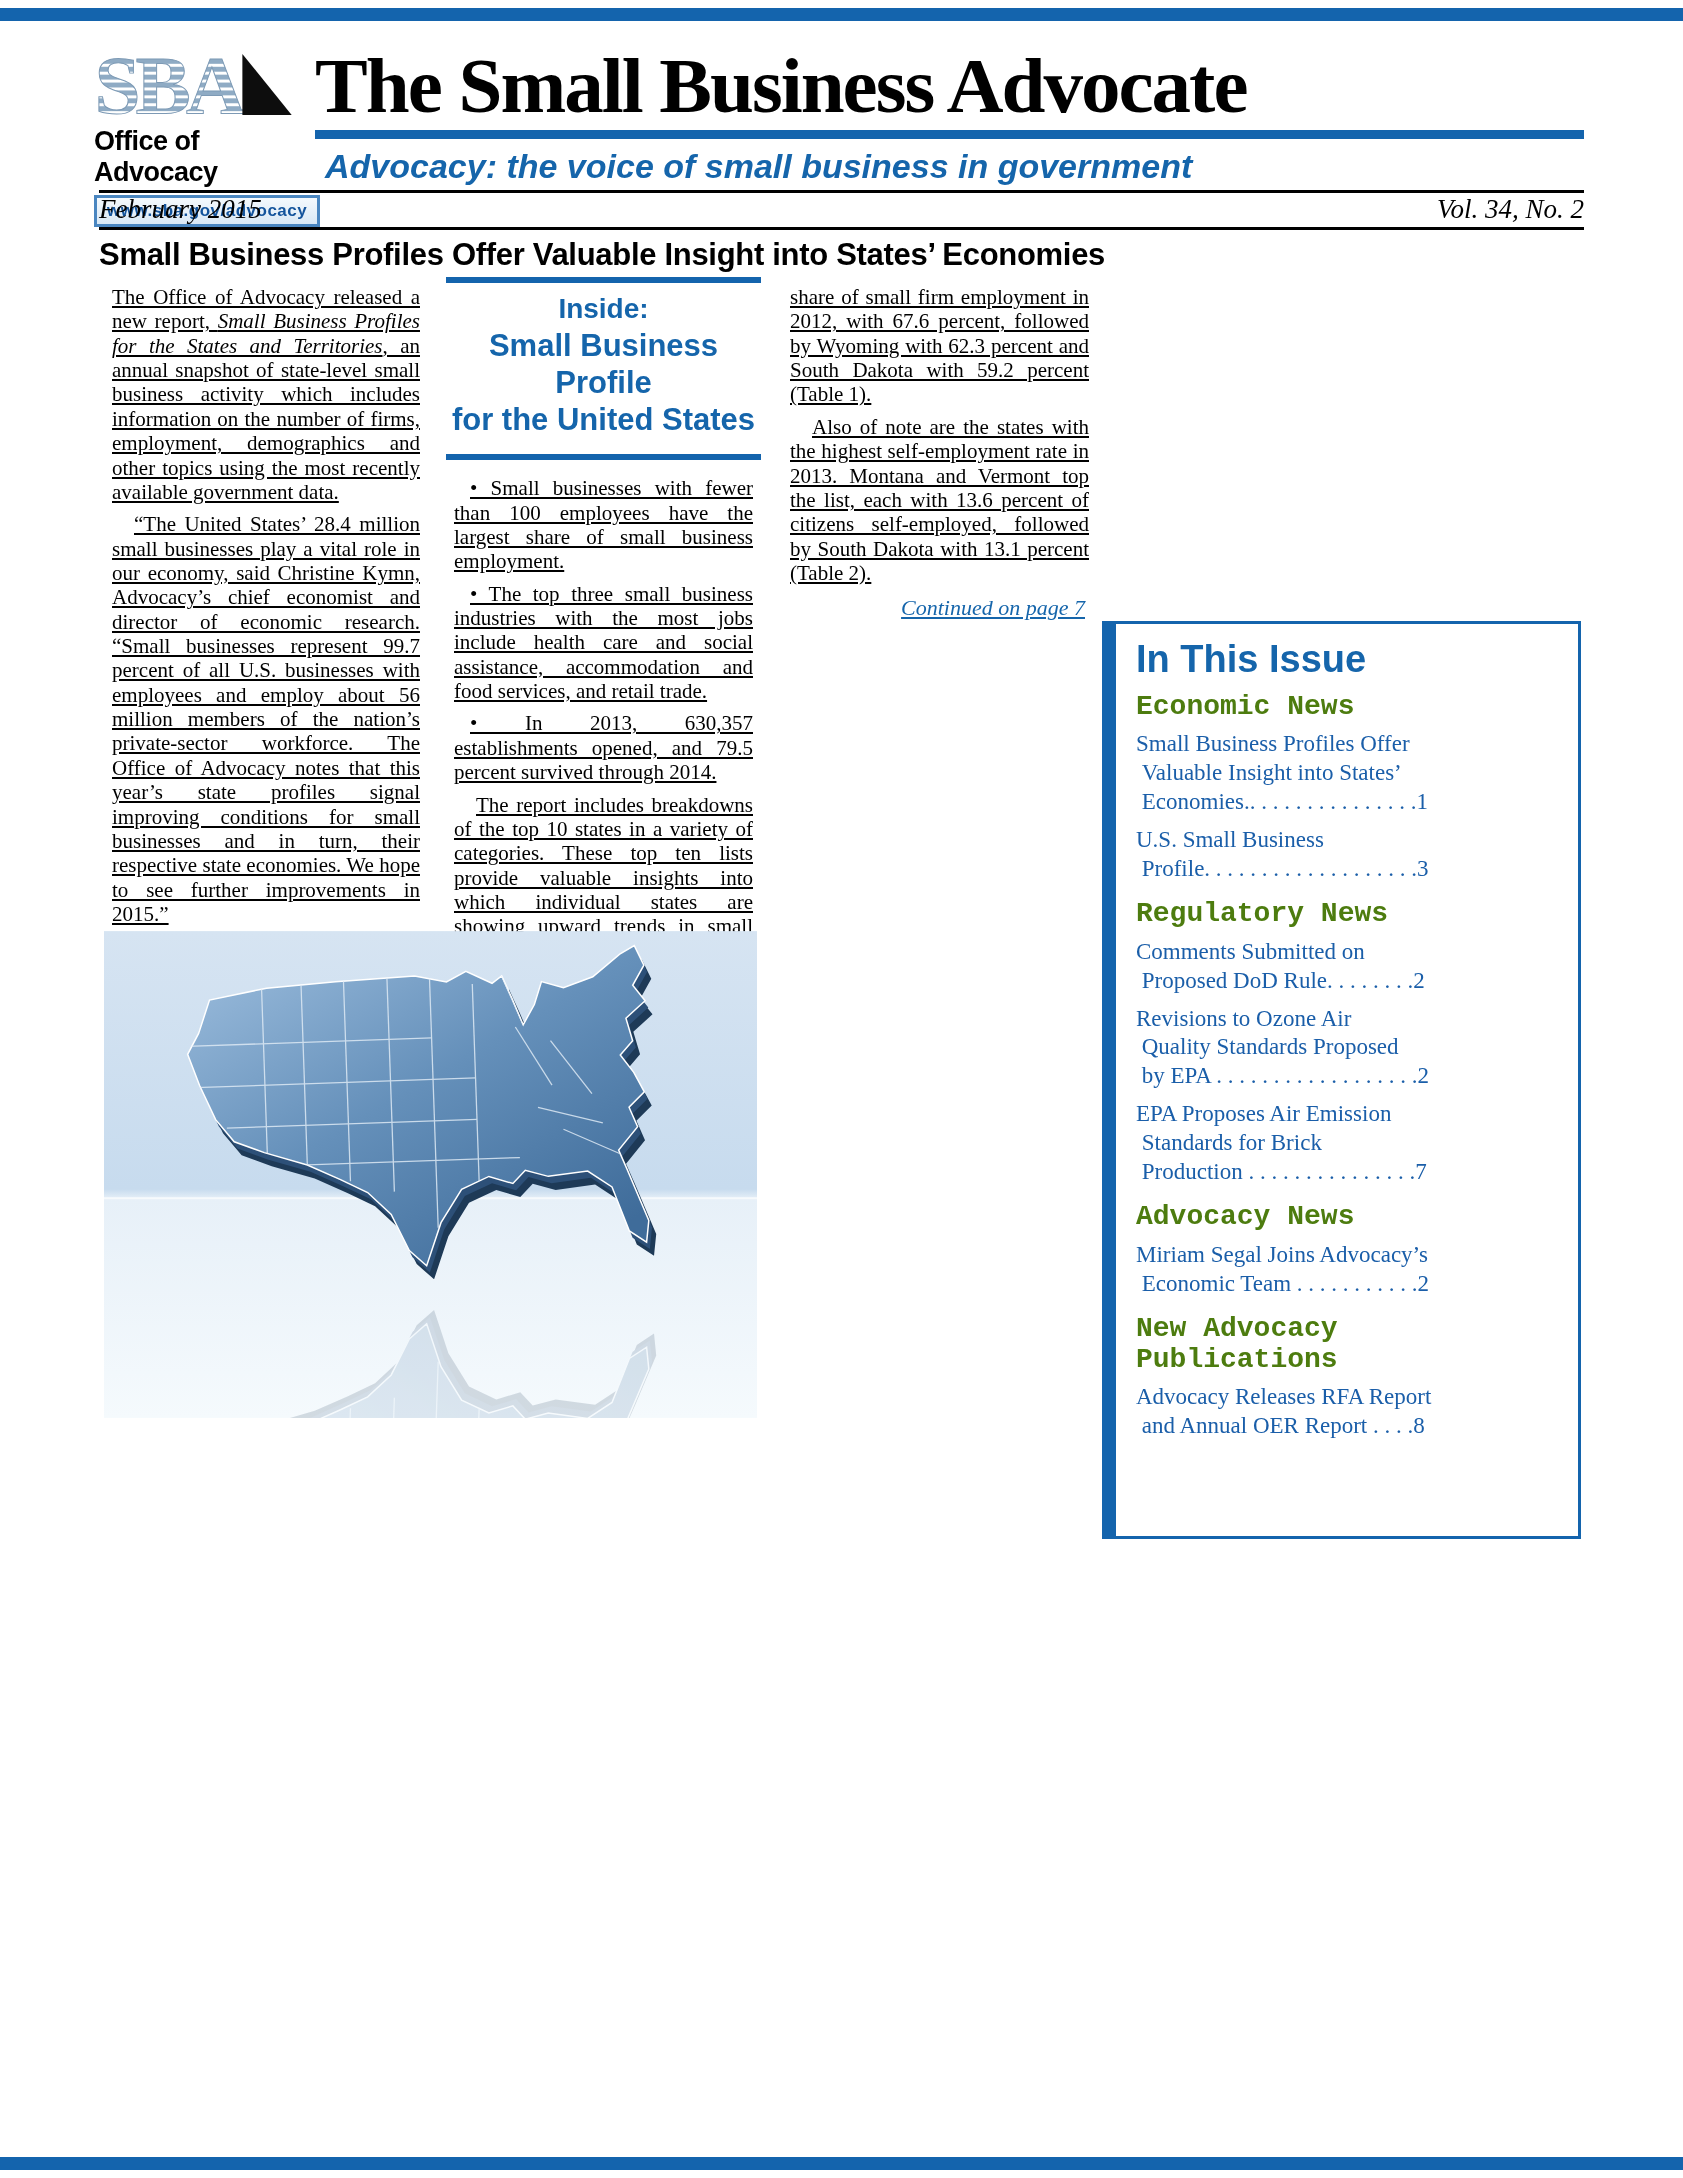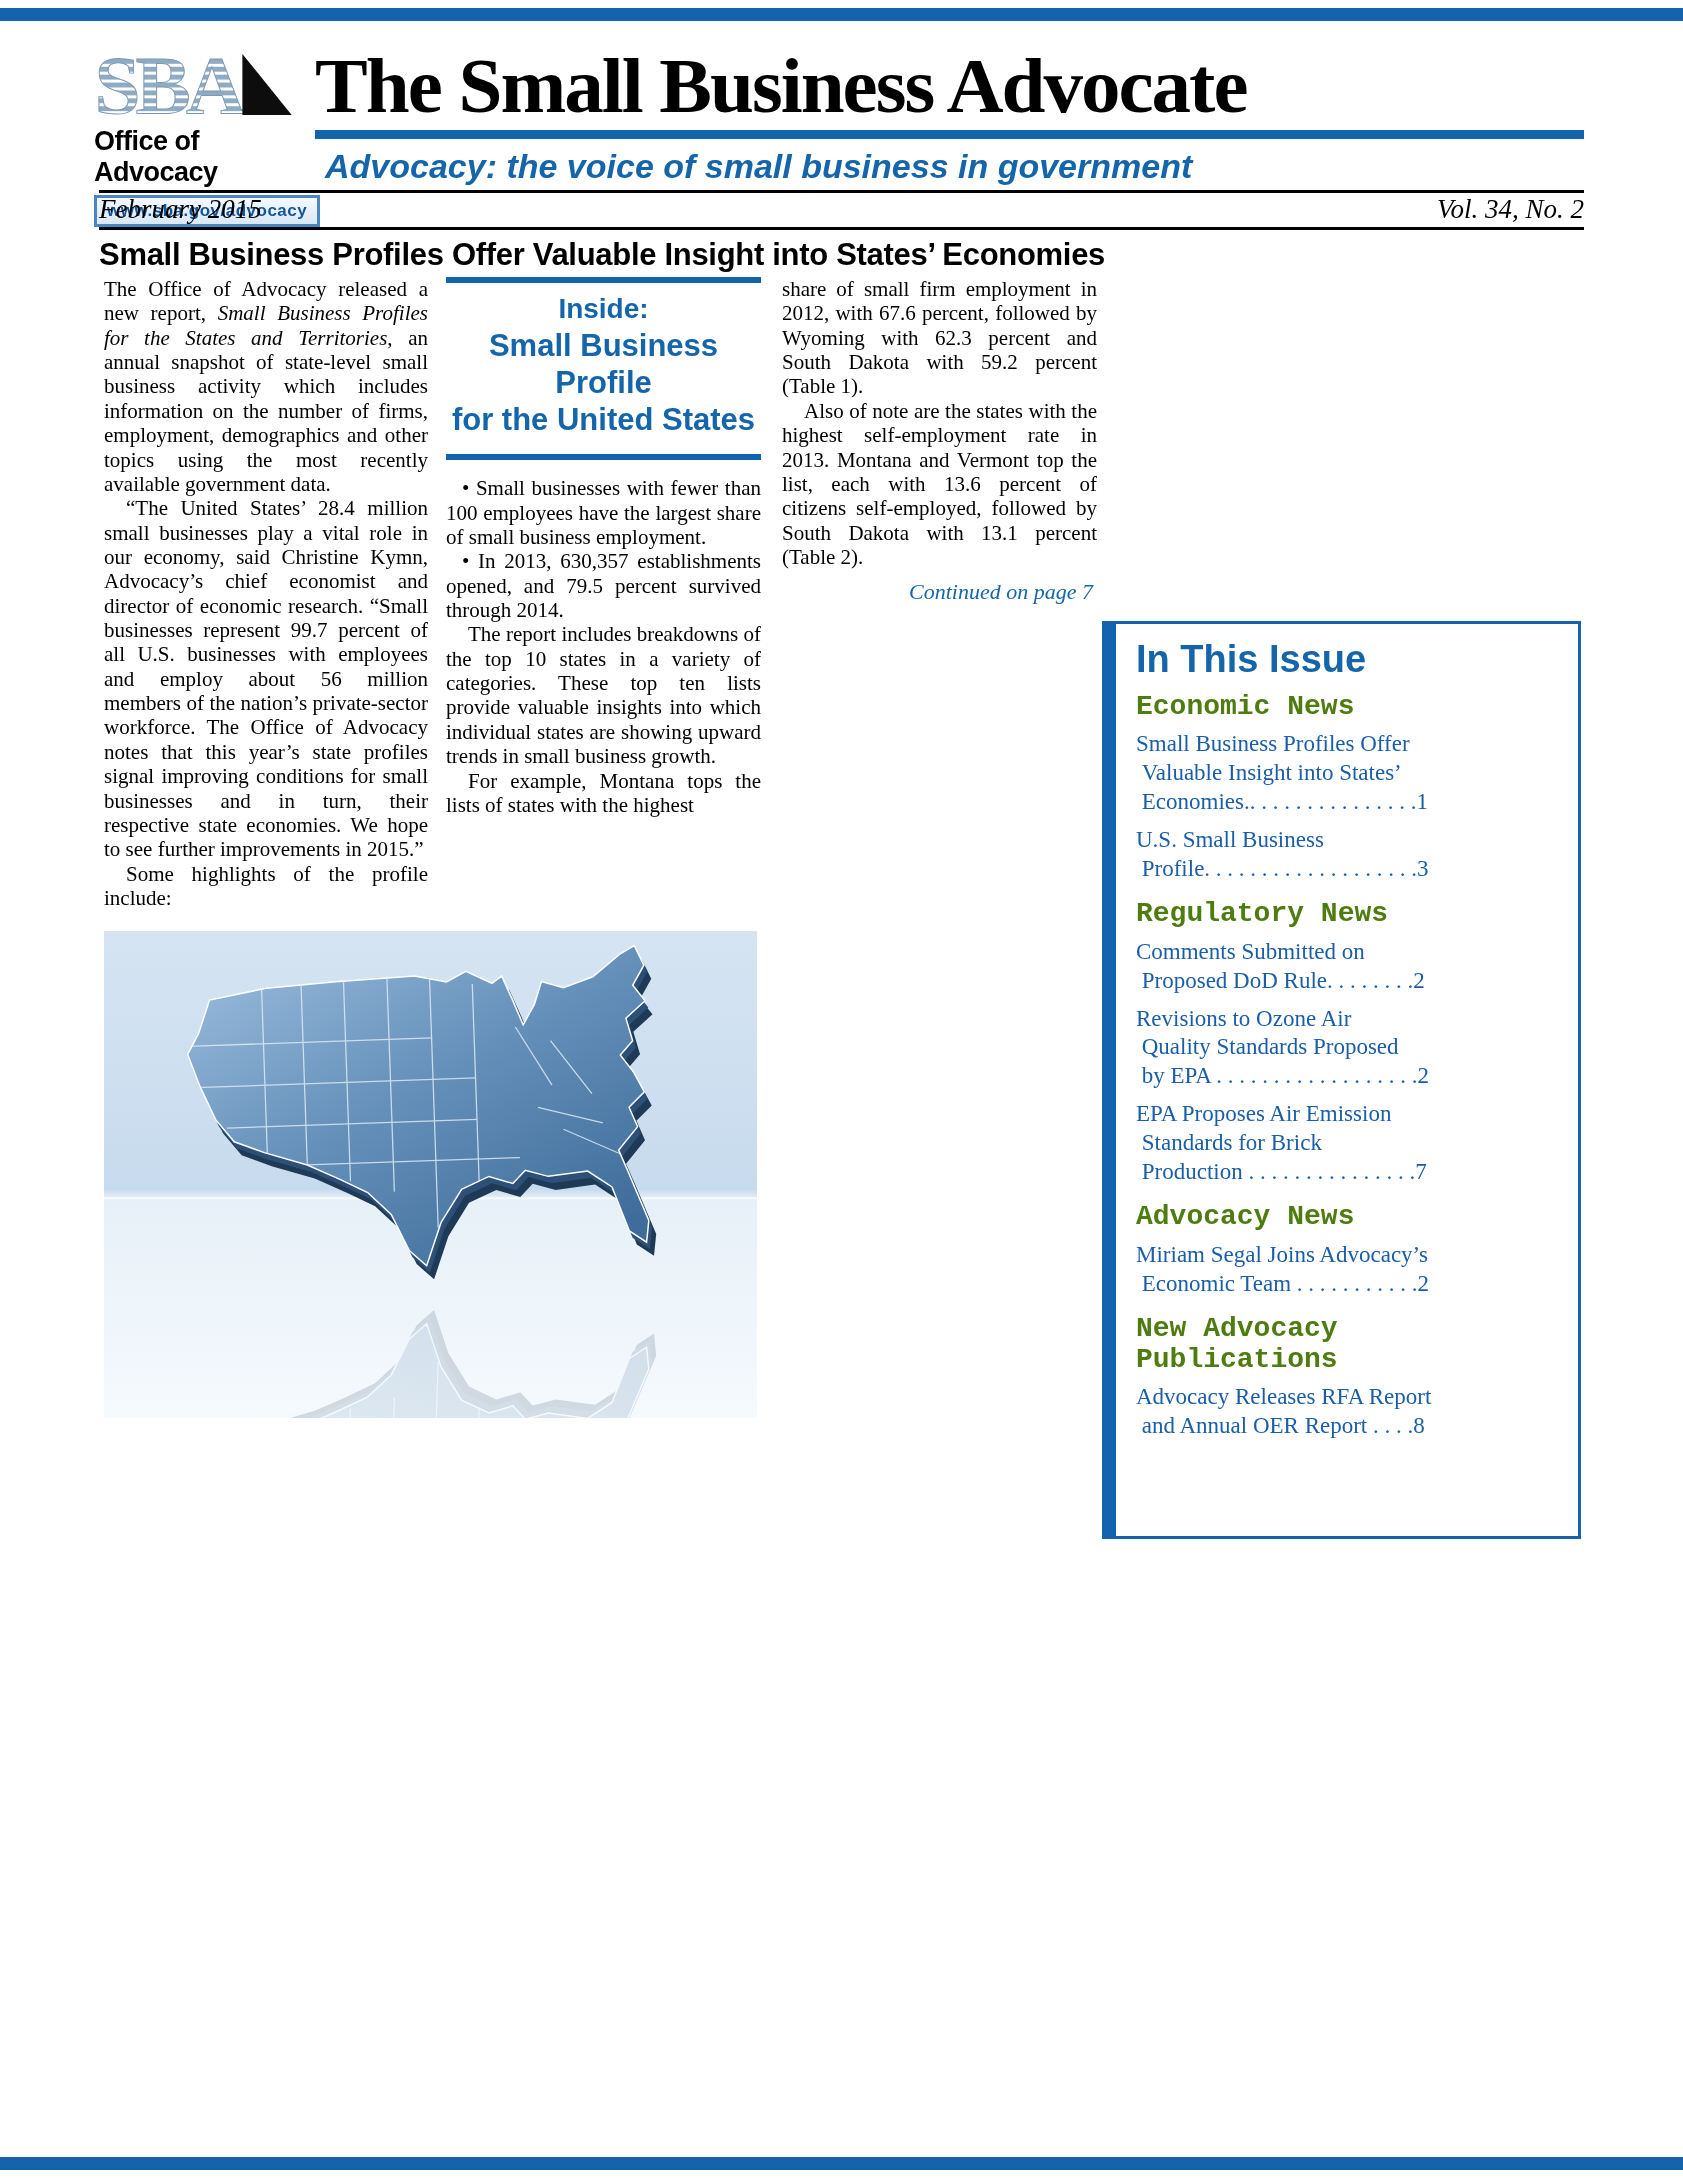--- a/index.html
+++ b/index.html
@@ -26,21 +26,21 @@
   .date-row{position:absolute;left:99px;top:194px;width:1485px;display:flex;justify-content:space-between;
     font-style:italic;font-size:27px;}
 
   
   .headline{position:absolute;left:99px;top:237px;width:1386px;font-family:"Liberation Sans",sans-serif;
     font-weight:bold;font-size:31px;letter-spacing:-0.3px;}
   .col{position:absolute;top:277px;font-size:21px;line-height:1.16;text-align:justify;}
   #col1{left:104px;width:324px;}
   #col2{left:446px;width:315px;}
   #col3{left:782px;width:315px;}
-  .col p{margin:0;}
+  .col p{margin:8px;text-decoration:underline;}
   .col p.indent{text-indent:22px;}
   .col p.bullet{text-indent:16px;}
   .inside-box{border-top:6px solid #1464ad;border-bottom:6px solid #1464ad;padding:10px 2px 16px;margin-bottom:16px;
     text-align:center;font-family:"Liberation Sans",sans-serif;font-weight:bold;color:#1565ab;}
   .inside-title{font-size:28px;margin-bottom:3px;}
   .inside-line{font-size:31px;line-height:1.18;}
   .continued{font-style:italic;color:#1565ab;text-align:right;margin-top:10px !important;font-size:22px;padding-right:4px;}
 
   
   .map-panel{position:absolute;left:104px;top:931px;width:653px;height:487px;}
@@ -95,20 +95,21 @@
   <p class="indent">Some highlights of the profile include:</p>
 </section>
 
 <section class="col" id="col2">
   <div class="inside-box">
     <div class="inside-title">Inside:</div>
     <div class="inside-line">Small Business Profile</div>
     <div class="inside-line">for the United States</div>
   </div>
   <p class="bullet">• Small businesses with fewer than 100 employees have the largest share of small business employment.</p>
+  <p class="bullet">• The top three small business industries with the most jobs include health care and social assistance, accommodation and food services, and retail trade.</p>
   <p class="bullet">• In 2013, 630,357 establishments opened, and 79.5 percent survived through 2014.</p>
   <p class="indent">The report includes breakdowns of the top 10 states in a variety of categories. These top ten lists provide valuable insights into which individual states are showing upward trends in small business growth.</p>
   <p class="indent">For example, Montana tops the lists of states with the highest</p>
 </section>
 
 <section class="col" id="col3">
   <p>share of small firm employment in 2012, with 67.6 percent, followed by Wyoming with 62.3 percent and South Dakota with 59.2 percent (Table 1).</p>
   <p class="indent">Also of note are the states with the highest self-employment rate in 2013. Montana and Vermont top the list, each with 13.6 percent of citizens self-employed, followed by South Dakota with 13.1 percent (Table 2).</p>
   <p class="continued">Continued on page 7</p>
 </section>

